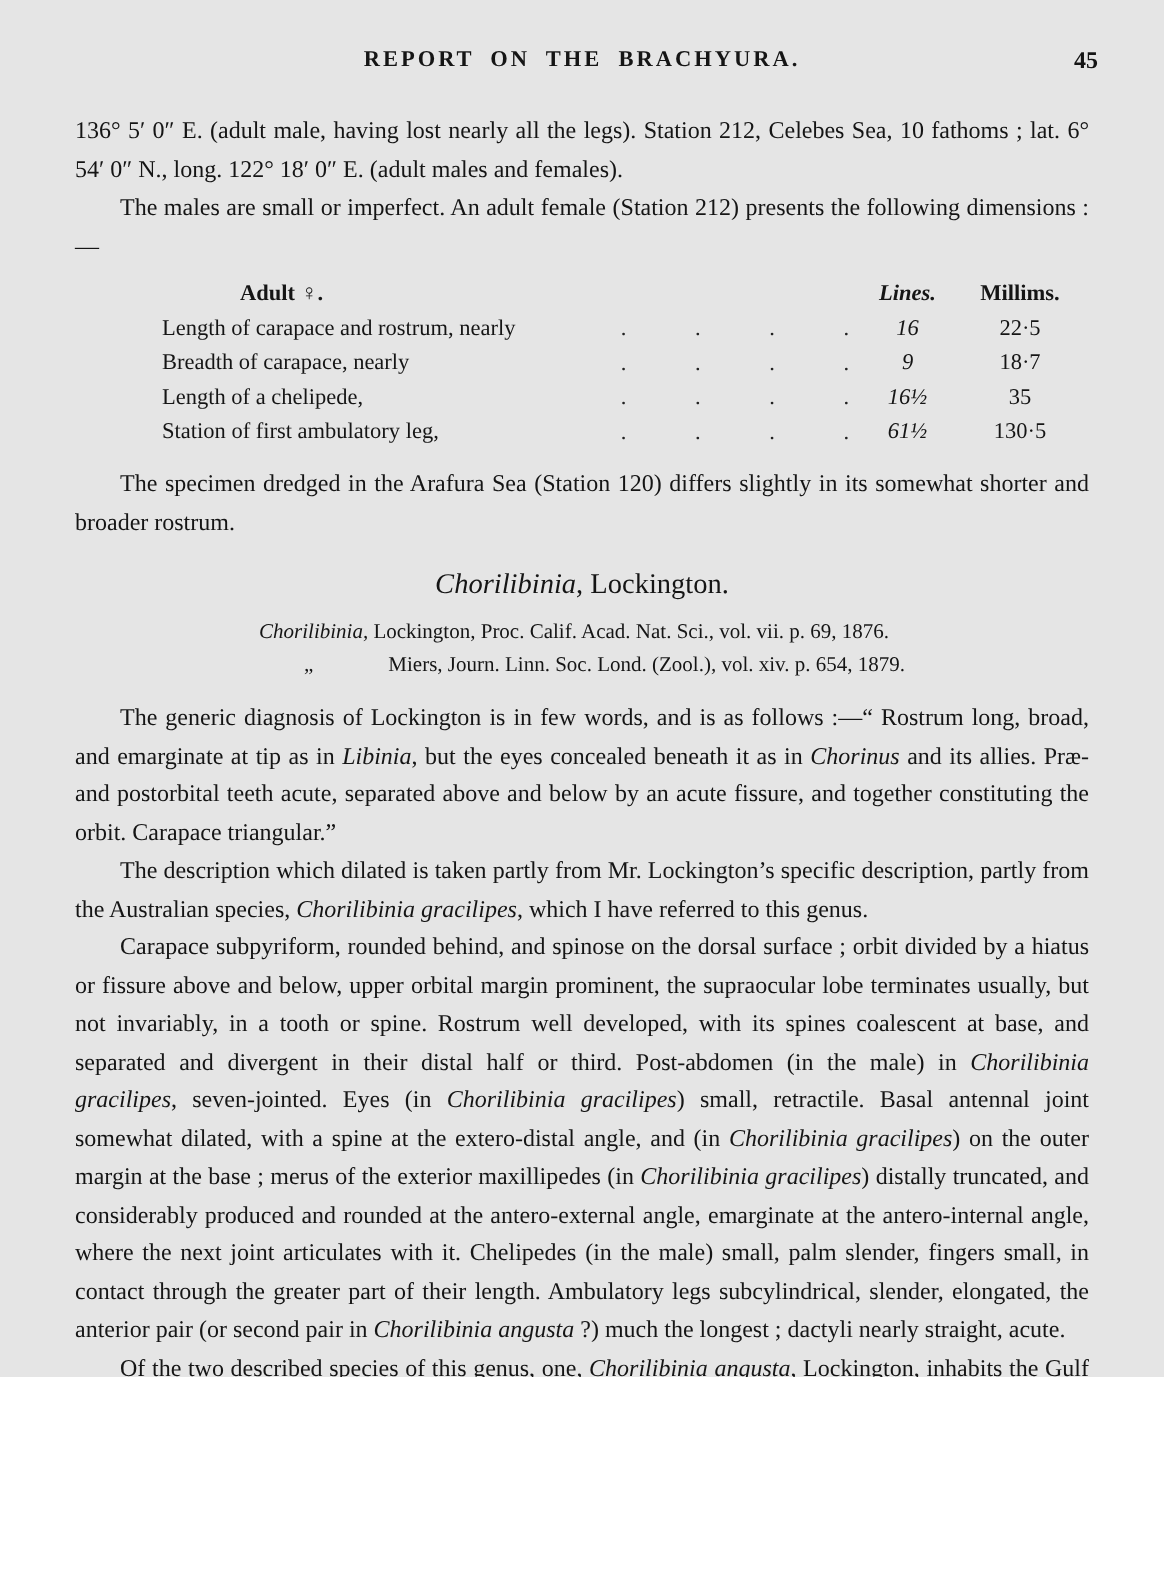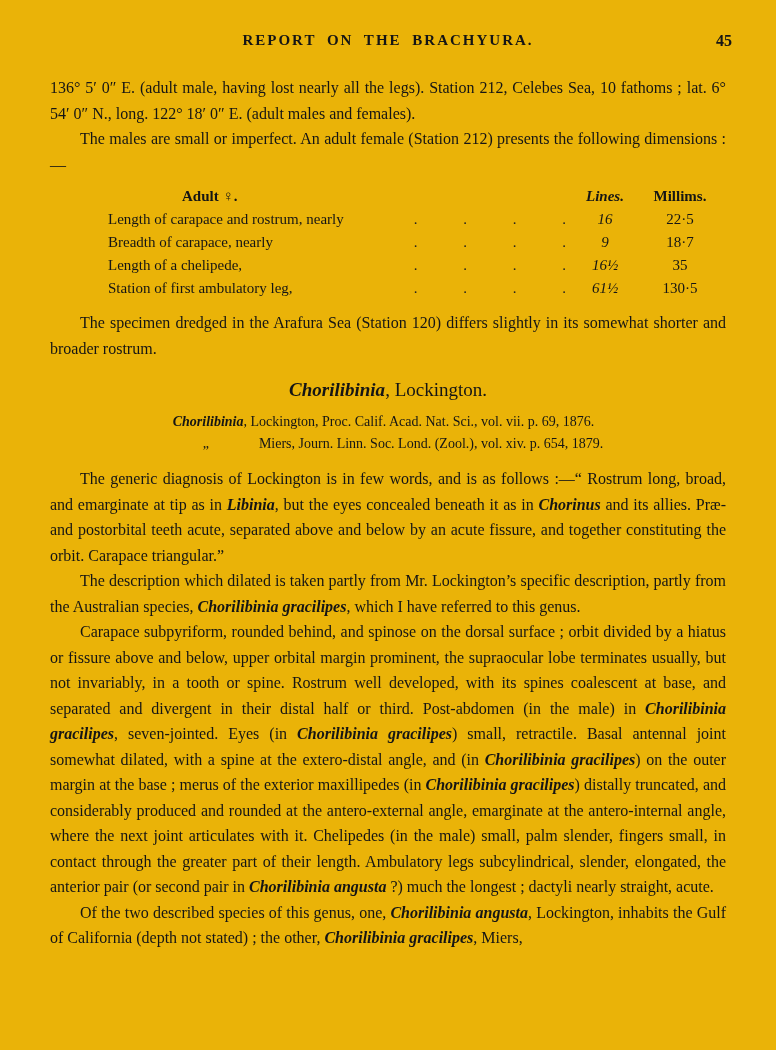--- a/index.html
+++ b/index.html
@@ -1,22 +1,22 @@
 <!DOCTYPE html>
 <html><head>
 <meta charset="utf-8">
 <style>
   html, body { margin: 0; padding: 0; background: #ffffff; }
   .page {
     position: relative;
     width: 776px;
-    height: 1050px;
+    height: 918px;
     box-sizing: border-box;
     padding: 26px 50px 0;
-    background: #eab308;
+    background: #e5e5e5;
     color: #151515;
     font-family: "Liberation Serif", "DejaVu Serif", serif;
     overflow: hidden;
   }
   .running-head {
     position: relative;
     text-align: center;
     font-size: 15px;
     letter-spacing: 2px;
     word-spacing: 5px;
@@ -40,21 +40,21 @@
     text-indent: 30px;
   }
   .noindent { text-indent: 0; }
   .dims-table {
     margin: 8px 0 10px 58px;
     font-size: 15px;
     line-height: 23px;
   }
   .trow { display: flex; align-items: baseline; }
   .tlabel { flex: 0 0 292px; }
-  .adult-head { margin-left: 74px; text-align: right; }
+  .adult-head { margin-left: 52px; text-align: right; }
   .leader {
     flex: 1 1 auto;
     overflow: hidden;
     white-space: nowrap;
     direction: rtl;
     word-spacing: 42px;
     padding: 0 10px;
     color: #222;
   }
   .tlines { flex: 0 0 58px; text-align: center; font-style: italic; }
@@ -70,21 +70,21 @@
     width: fit-content;
     margin: 0 auto 12px;
     font-size: 14px;
     line-height: 21.5px;
   }
   .cite2 > span:first-child {
     display: inline-block;
     margin-left: 30px;
     margin-right: 50px;
   }
-  i { font-style: italic; font-weight: bold; }
+  i { font-style: italic; }
 </style>
 </head>
 <body>
 
 <div class="page">
 
   <header class="running-head">
     <span>REPORT ON THE BRACHYURA.</span>
     <span class="page-num">45</span>
   </header>

